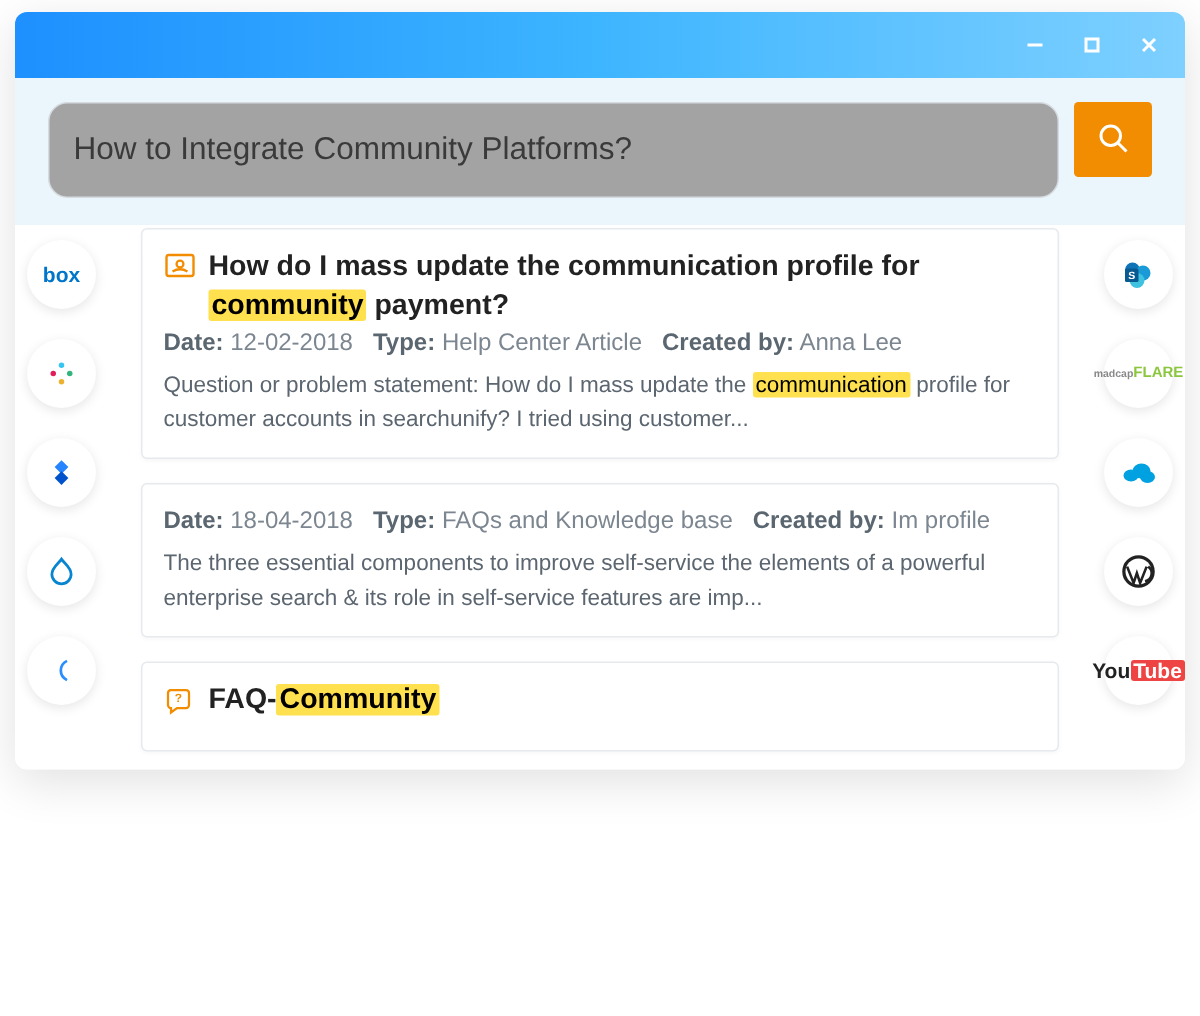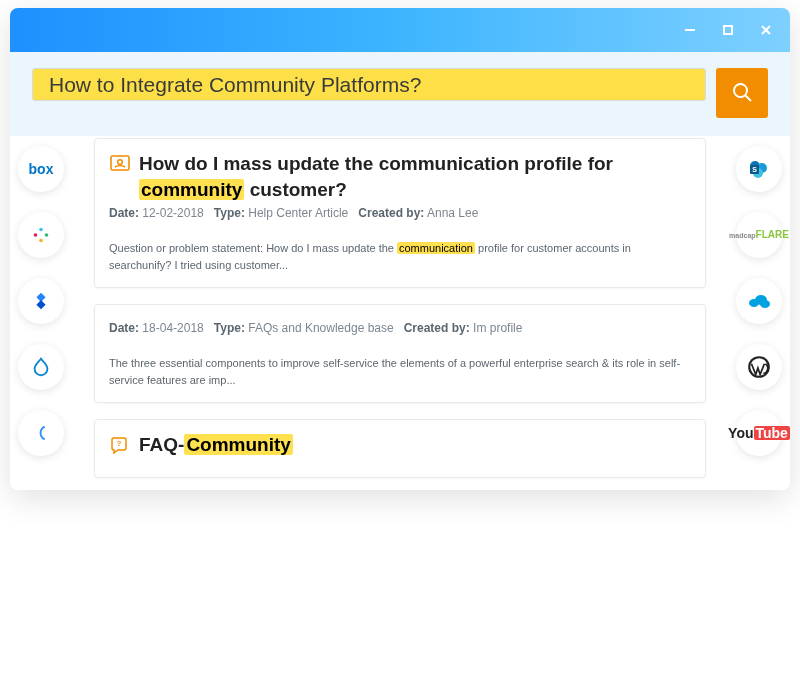--- a/index.html
+++ b/index.html
@@ -31,27 +31,27 @@
   .titlebar .ctrl svg { stroke: #fff; stroke-width:2; fill:none; }
   .searchrow {
     background: #eaf6fc;
     display: flex;
     align-items: stretch;
     padding: 16px 22px 18px;
     gap: 10px;
   }
   .searchinput {
     flex: 1;
-    background: #fde047;
+    background: #a3a3a3;
     border: 1px solid #d5dbe0;
-    border-radius: 3px;
+    border-radius: 13px;
     padding: 0 16px;
     font-size: 21px;
     color: #3a3a3a;
-    height: 33px;
+    height: 64px;
     outline: none;
   }
   .searchbtn {
     width: 52px;
     height: 50px;
     background: #f28c00;
     border: none;
     border-radius: 3px;
     display:flex;align-items:center;justify-content:center;
     cursor:pointer;
@@ -105,27 +105,27 @@
     font-size:19px;
     font-weight:700;
     color:#222;
     line-height:1.35;
     cursor:pointer;
   }
   .card-title .icon { flex:0 0 22px; margin-top:2px;}
   .card-title .title-text { flex:1; }
   .meta {
     margin-top:4px;
-    font-size:12px;
+    font-size:16px;
     color:#7c8690;
   }
   .meta b { color:#5a6670; font-weight:700; }
   .snippet {
-    margin-top:20px;
-    font-size:11px;
+    margin-top:8px;
+    font-size:15px;
     color:#5c6670;
     line-height:1.5;
   }
   mark {
     background:#ffe14f;
     padding:0 2px;
     border-radius:2px;
   }
   
   .ic-box{color:#0075c9;font-weight:900;font-size:14px;}
@@ -245,21 +245,21 @@
 
       <div class="card">
         <div class="card-title">
           <span class="icon">
             <svg width="22" height="22" viewBox="0 0 22 22">
                 <rect x="2" y="3" width="18" height="14" rx="1.5" fill="none" stroke="#f28c00" stroke-width="1.6"></rect>
                 <circle cx="11" cy="9" r="2.3" fill="none" stroke="#f28c00" stroke-width="1.5"></circle>
                 <path d="M6 14 Q11 11 16 14" fill="none" stroke="#f28c00" stroke-width="1.5"></path>
               </svg>
           </span>
-          <span class="title-text"><span>How do I mass update the communication profile for </span><mark>community</mark><span> customer?</span></span>
+          <span class="title-text"><span>How do I mass update the communication profile for </span><mark>community</mark><span> payment?</span></span>
         </div>
         <div class="meta">
           <b>Date:</b> <span>12-02-2018</span>&nbsp;&nbsp;
           <b>Type:</b> <span>Help Center Article</span>&nbsp;&nbsp;
           <b>Created by:</b> <span>Anna Lee</span>
         </div>
         <div class="snippet">
           <span>Question or problem statement: How do I mass update the </span><mark>communication</mark><span> profile for customer accounts in searchunify? I tried using customer...</span>
         </div>
       </div>

